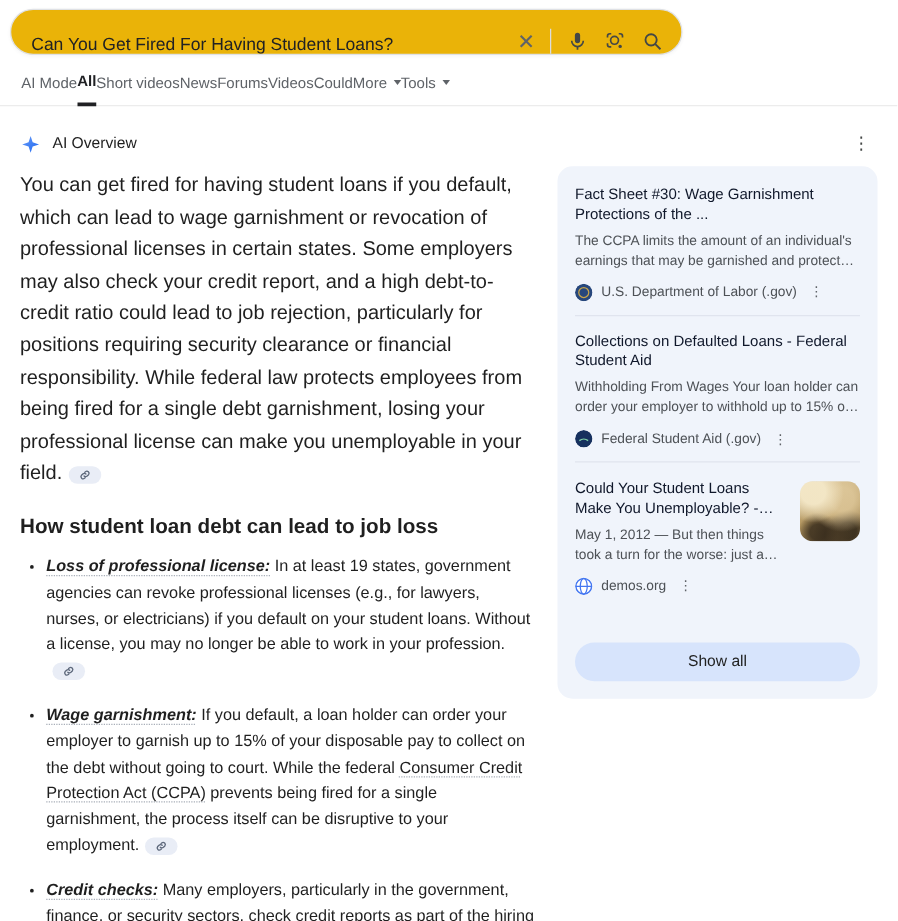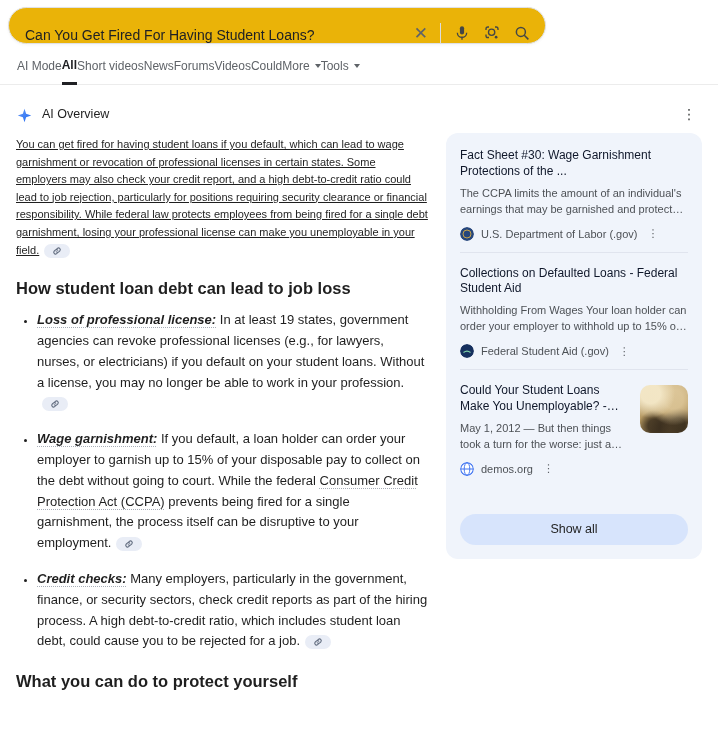--- a/index.html
+++ b/index.html
@@ -31,21 +31,21 @@
   
   .main { display: flex; padding: 0 16px; margin-top: 22px; gap: 18px; }
   .left-col { width: 412px; flex: none; }
   .right-col { width: 256px; flex: none; }
 
   
   .aio-header { display: flex; align-items: flex-start; gap: 9px; height: 16px; }
   .aio-label { font-size: 12.5px; font-weight: 500; color: #1f1f1f; }
 
   
-  .intro { margin-top: 13px; font-size: 11px; line-height: 1.6; color: #1f1f1f; text-decoration: underline; }
+  .intro { margin-top: 13px; font-size: 16px; line-height: 1.6; color: #1f1f1f; }
   h2.sec { font-size: 16.5px; font-weight: bold; color: #1f1f1f; margin: 20px 0 12px; }
   ul.blist { list-style: disc outside; padding-left: 21px; }
   ul.blist li { font-size: 13px; line-height: 1.6; margin-bottom: 15px; }
   ul.blist li::marker { color: #1f1f1f; font-size: 11px; }
   .lead { font-weight: bold; text-decoration: underline dotted; text-decoration-color: #a8aeb8; text-underline-offset: 3px; text-decoration-thickness: 1px; font-style: italic; }
   .ilink { text-decoration: underline dotted; text-decoration-color: #a8aeb8; text-underline-offset: 3px; text-decoration-thickness: 1px; cursor: pointer; }
   .chip {
     display: inline-flex; align-items: center; justify-content: center;
     width: 26px; height: 14px; border-radius: 8px; background: #e9edf6;
     vertical-align: -2px; margin-left: 5px; cursor: pointer;

